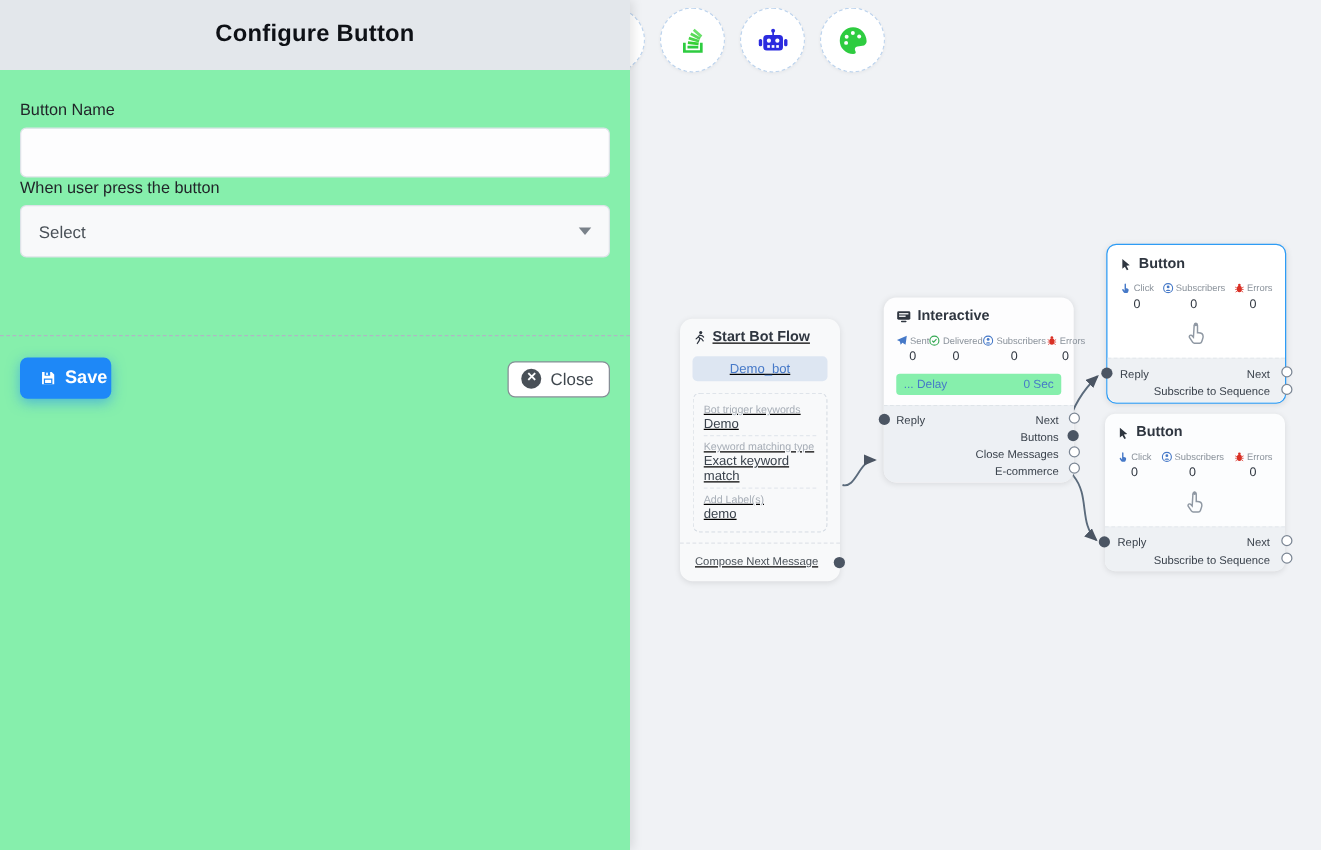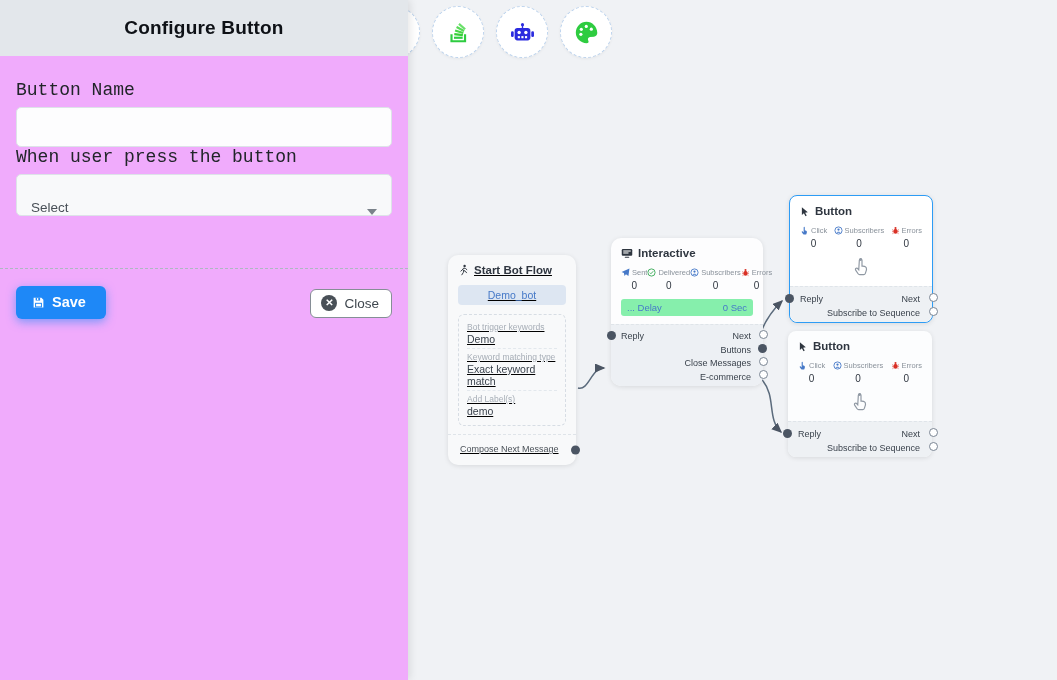--- a/index.html
+++ b/index.html
@@ -1,38 +1,38 @@
 <!DOCTYPE html>
 <html><head>
 <meta charset="utf-8">
 <style>
   * { margin:0; padding:0; box-sizing:border-box; }
   html,body { width:1057px; height:680px; overflow:hidden; }
   body { display:flex; font-family:"Liberation Sans","DejaVu Sans",sans-serif; background:#f0f2f5; }
 
   
-  .panel { position:relative; width:408px; height:680px; background:#f0abfc; z-index:5;
+  .panel { position:relative; width:504px; height:680px; background:#86efac; z-index:5;
            box-shadow:2px 0 8px rgba(0,0,0,.10); }
   .panel-header { height:56px; background:#e3e7eb; display:flex; align-items:center; justify-content:center; }
   .panel-title { font-size:19px; font-weight:bold; color:#0e1116; letter-spacing:.2px; }
   .panel-body { padding:24px 16px 0 16px; }
-  .form-label { display:block; font-size:18px; color:#212529; margin-bottom:7px;font-family:Liberation Mono, monospace; }
+  .form-label { display:block; font-size:13px; color:#212529; margin-bottom:7px; }
   .text-input { width:100%; height:40px; background:#fdfdfe; border:1px solid #dde3e8; border-radius:5px;
                 font-size:14px; padding:0 12px; color:#212529; outline:none; }
   .form-group + .form-group { }
   .select-box { width:100%; height:42px; background:#f8f9fa; border:1px solid #dde3e8; border-radius:5px;
-                display:flex; align-items:flex-end; justify-content:space-between; padding:0 14px; cursor:pointer; }
+                display:flex; align-items:center; justify-content:space-between; padding:0 14px; cursor:pointer; }
   .select-value { font-size:13.5px; color:#495057; }
   .caret { width:0; height:0; border-left:5px solid transparent; border-right:5px solid transparent;
            border-top:6px solid #7a828a; }
   .panel-divider { position:absolute; left:0; right:0; top:268px; border-top:1.5px dashed #aeb8c2; }
   .panel-actions { position:absolute; left:16px; right:16px; top:286px; display:flex;
                    align-items:flex-start; justify-content:space-between; }
   .btn-save { display:inline-flex; align-items:center; gap:7px; background:#1e88f7; color:#fff;
-              border:none; border-radius:6px; padding:8px 20px 9px 16px; font-size:14.5px; font-weight:bold;
+              border:none; border-radius:6px; padding:8px 3px 9px 16px; font-size:14.5px; font-weight:bold;
               cursor:pointer; box-shadow:0 3px 10px rgba(30,136,247,.55); }
   .btn-close { display:inline-flex; align-items:center; gap:7px; background:#fff; color:#3f474e;
                border:1px solid #868e96; border-radius:6px; padding:5px 12px 6px 10px; font-size:13.5px;
                cursor:pointer; margin-top:3px; }
   .close-x { width:16px; height:16px; border-radius:50%; background:#495057; color:#fff; font-size:10px;
              line-height:16px; text-align:center; display:inline-block; font-weight:bold; }
 
   
   .canvas { position:relative; flex:1; height:680px; background:#f0f2f5; overflow:hidden; }
   .tool-circle { position:absolute; top:6px; width:52px; height:52px; border-radius:50%;

